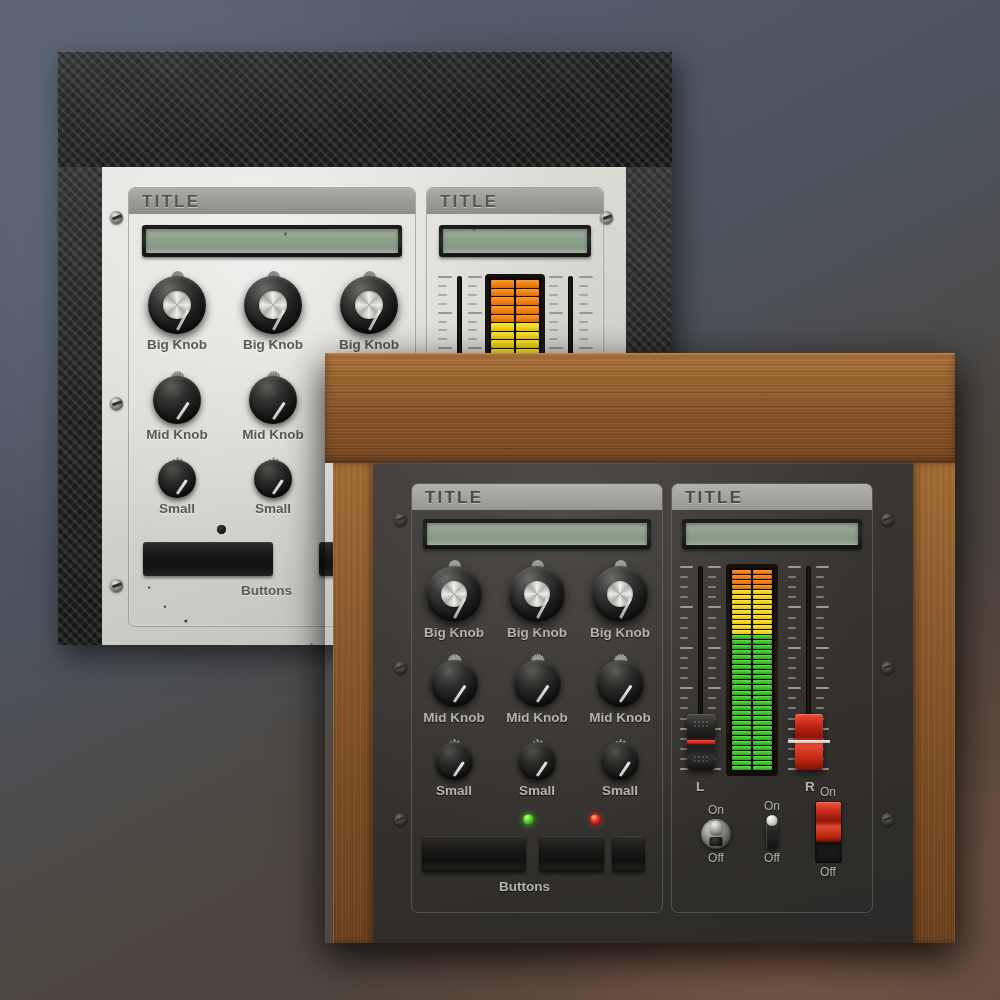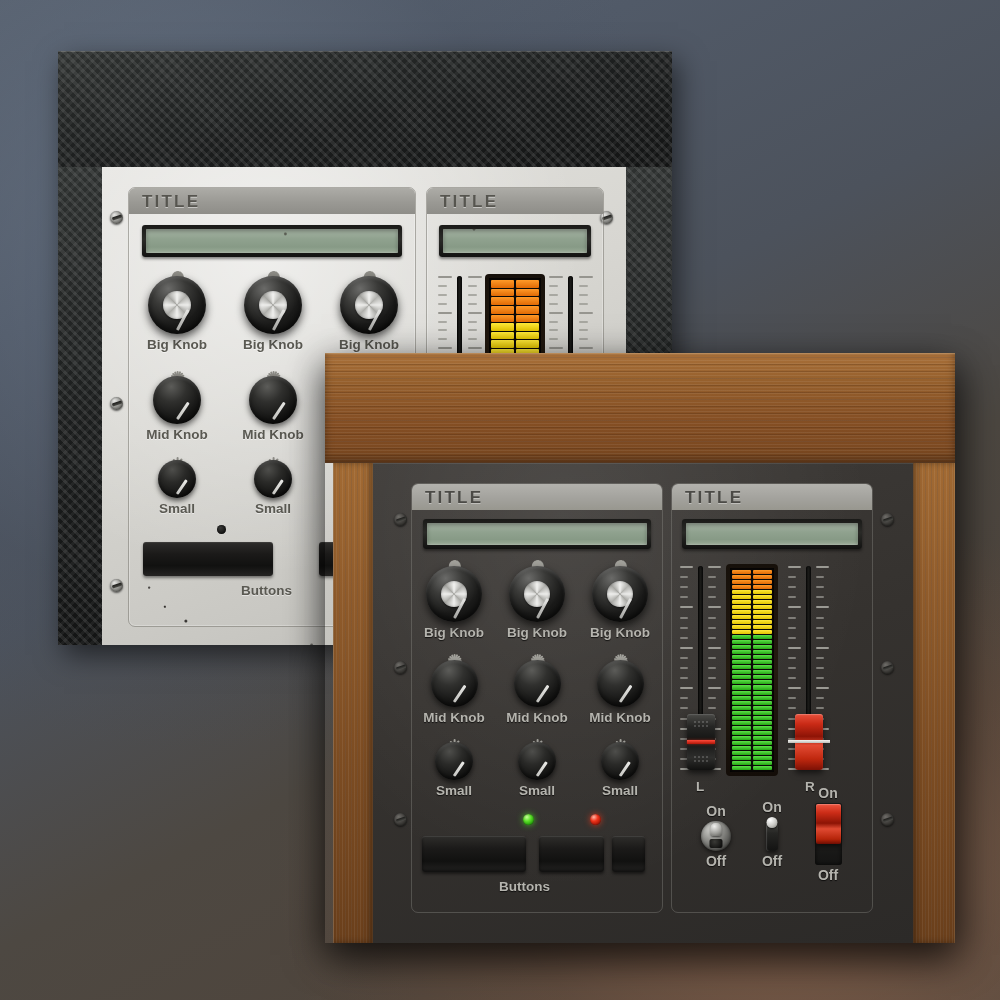--- a/index.html
+++ b/index.html
@@ -289,21 +289,21 @@
     box-shadow: inset 0 0 4px rgba(0,0,0,.9);
   }
   .meter-col { flex:1; display:flex; flex-direction:column-reverse; gap:1px; }
   .seg { flex:1; border-radius:1px; }
   .seg-green  { background: linear-gradient(180deg, #5ee04a, #25a814); }
   .seg-yellow { background: linear-gradient(180deg, #ffe93b, #e3c300); }
   .seg-orange { background: linear-gradient(180deg, #ff9a28, #e06a05); }
 
   
   .sw-group { position:absolute; display:flex; flex-direction:column; align-items:center; }
-  .sw-label { font-size:14px; font-weight:bold; line-height:1; }
+  .sw-label { font-size:12px; font-weight:normal; line-height:1; }
 
   .toggle-round {
     position:relative; width:30px; height:30px; border-radius:50%; margin:3px 0;
     background: radial-gradient(circle at 34% 28%, #d2d2ce 0%, #8e8e8a 40%, #4a4a47 78%, #23231f 100%);
     box-shadow: 0 2px 4px rgba(0,0,0,.6), inset 0 0 3px rgba(0,0,0,.5);
   }
   .toggle-round::before {
     content:""; position:absolute; left:50%; top:2px; transform:translateX(-50%);
     width:11px; height:13px; border-radius:5px 5px 3px 3px;
     background: radial-gradient(circle at 35% 25%, #f0f0ee, #9d9d99 60%, #5a5a56 100%);

